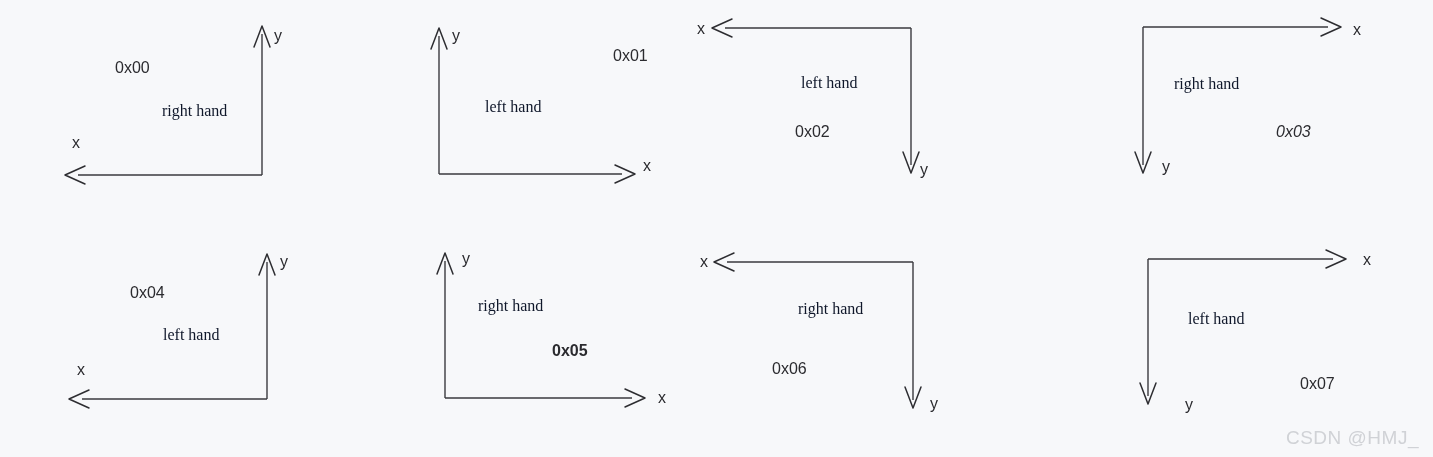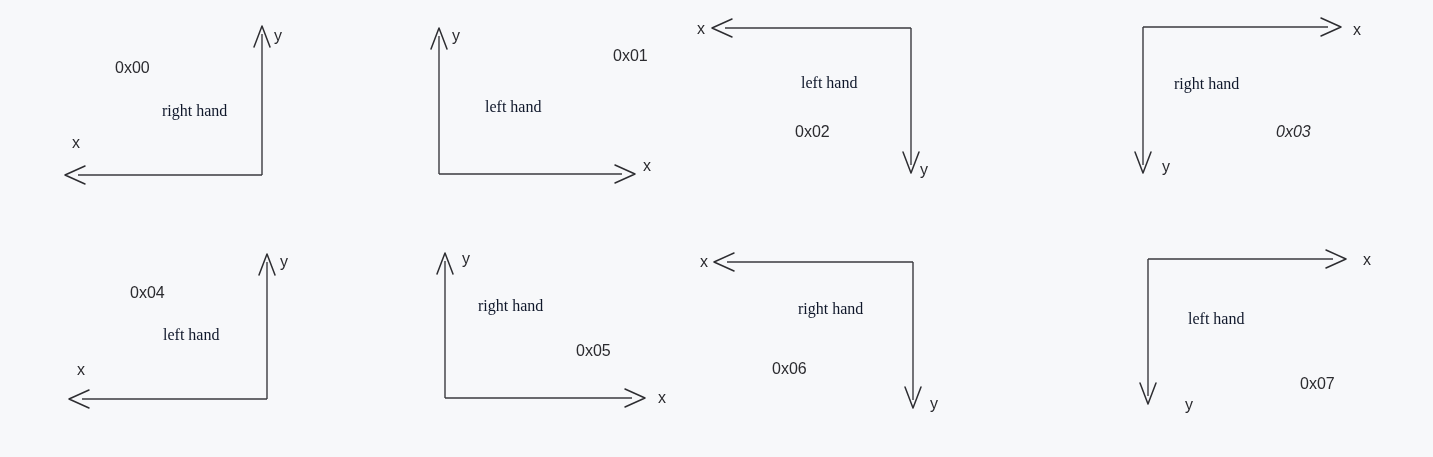--- a/index.html
+++ b/index.html
@@ -144,21 +144,21 @@
 
   <div class="panel" style="left:400px; top:228px; width:300px; height:229px;">
     <svg width="300" height="229" viewBox="0 0 300 229">
       <path class="axis-line" d="M45,170 L45,33"></path>
       <path class="arrow-head" d="M37,46 L45,25 L53,46"></path>
       <path class="axis-line" d="M45,170 L232,170"></path>
       <path class="arrow-head" d="M225,161 L245,170 L225,179"></path>
     </svg>
     <span class="axis-label" style="left:62px; top:23px;">y</span>
     <span class="axis-label" style="left:258px; top:162px;">x</span>
-    <span class="code-label" style="left:176px; top:115px;">0x05</span>
+    <span class="code-label" style="left:152px; top:115px;font-weight:bold;">0x05</span>
     <span class="hand-label" style="left:78px; top:70px;">right hand</span>
   </div>
 
   <div class="panel" style="left:680px; top:228px; width:300px; height:229px;">
     <svg width="300" height="229" viewBox="0 0 300 229">
       <path class="axis-line" d="M233,34 L47,34"></path>
       <path class="arrow-head" d="M54,25 L34,34 L54,43"></path>
       <path class="axis-line" d="M233,34 L233,172"></path>
       <path class="arrow-head" d="M225,159 L233,180 L241,159"></path>
     </svg>
@@ -174,14 +174,15 @@
       <path class="arrow-head" d="M226,22 L246,31 L226,40"></path>
       <path class="axis-line" d="M48,31 L48,168"></path>
       <path class="arrow-head" d="M40,155 L48,176 L56,155"></path>
     </svg>
     <span class="axis-label" style="left:263px; top:24px;">x</span>
     <span class="axis-label" style="left:85px; top:169px;">y</span>
     <span class="code-label" style="left:200px; top:148px;">0x07</span>
     <span class="hand-label" style="left:88px; top:83px;">left hand</span>
   </div>
 
+  <div id="watermark">CSDN @HMJ_</div>
 
 </div>
 
 </body></html>

